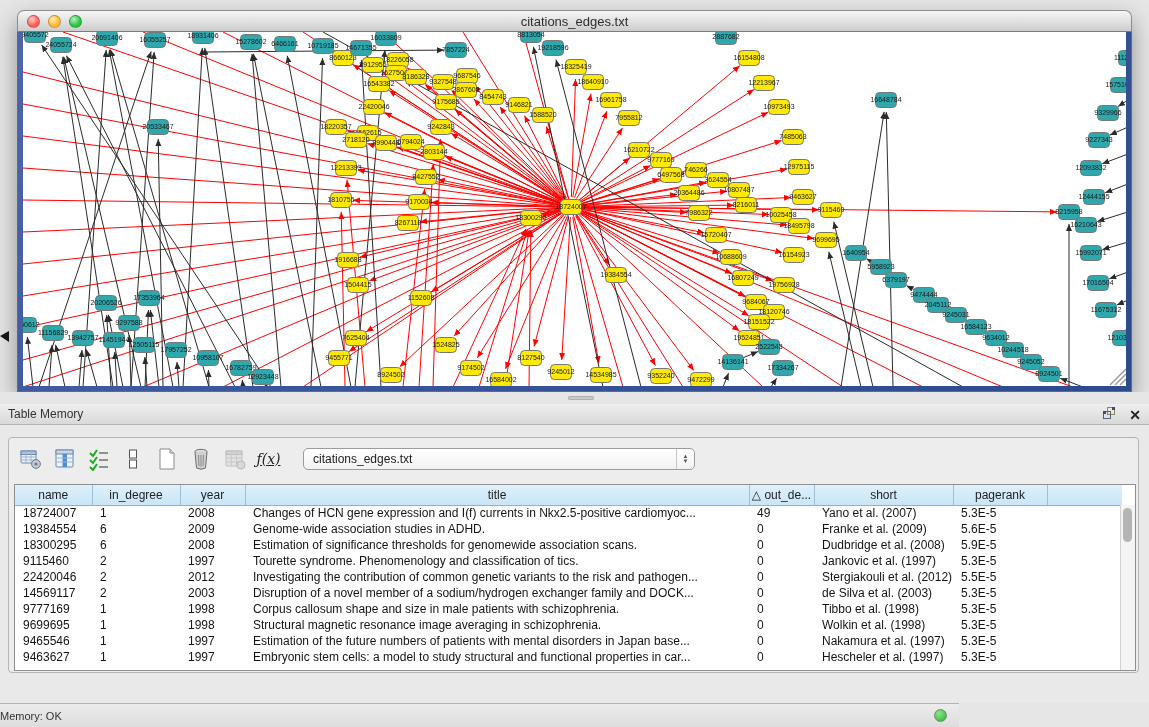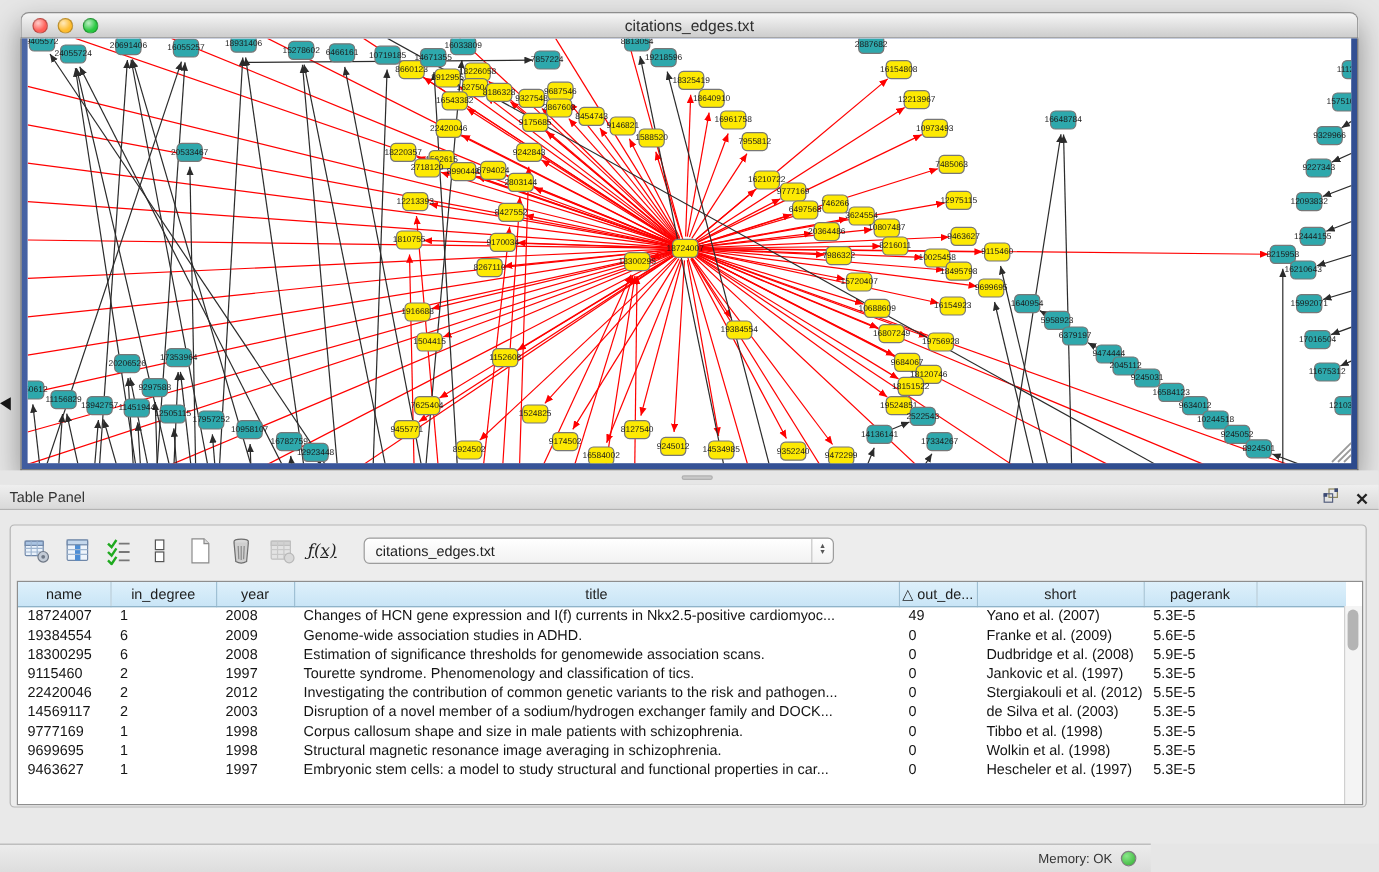--- a/index.html
+++ b/index.html
@@ -66,21 +66,21 @@
   .tabset{position:absolute;left:427px;top:251px;display:flex;height:19px;border:1px solid #979797;
           border-radius:4px;overflow:hidden;background:#fff;box-shadow:0 1px 0 rgba(255,255,255,.7);}
   .tabseg{padding:0 13px;line-height:19px;font-size:12px;color:#222;background:linear-gradient(#fdfdfd,#efefef);
           border-right:1px solid #b9b9b9;}
   .tabseg:last-child{border-right:none;}
   .tabseg.active{background:linear-gradient(#8e8e8e,#6f6f6f);color:#f2f2f2;}
 
   
   .statusbar{position:absolute;left:0;bottom:0;width:959px;height:24px;box-sizing:border-box;
              background:linear-gradient(#ececec,#dddddd);border-top:1px solid #b3b3b3;
-             display:flex;align-items:center;justify-content:flex-end;padding-right:12px;gap:7px;}
+             display:flex;align-items:center;justify-content:space-between;padding-right:12px;gap:7px;}
   .mem-label{font-size:11px;color:#333;}
   .mem-dot{width:13px;height:13px;border-radius:50%;box-sizing:border-box;border:1px solid #7f7f7f;
            background:radial-gradient(circle at 35% 30%,#8ae88a,#2fae2f);}
 </style>
 </head>
 <body>
 
 <div class="net-window">
   <div class="titlebar">
     <div class="lights">
@@ -804,21 +804,21 @@
   </div>
 </div>
 
 <div class="cursor-art"></div>
 
 <div class="splitter">
   <div class="split-handle"></div>
 </div>
 
 <div class="panel-header">
-  <div class="panel-title">Table Panel</div>
+  <div class="panel-title">Table Memory</div>
   <div class="panel-btns">
     <span>
       <svg width="15" height="14" viewBox="0 0 15 14">
         <rect x="5.5" y="1.5" width="7" height="7" fill="none" stroke="#8f885f" stroke-width="1"></rect>
         <rect x="1.5" y="5.5" width="7" height="7" fill="none" stroke="#55607f" stroke-width="1"></rect>
         <rect x="1" y="5" width="3" height="3" fill="#3c4a74"></rect>
         <rect x="10" y="1" width="3" height="3" fill="#3c4a74"></rect>
       </svg>
     </span>
     <span style="font-size:14px;font-weight:bold;color:#222;line-height:14px;">✕</span>
@@ -1004,20 +1004,30 @@
               <td>9699695</td>
               <td>1</td>
               <td>1998</td>
               <td>Structural magnetic resonance image averaging in schizophrenia.</td>
               <td>0</td>
               <td>Wolkin et al. (1998)</td>
               <td>5.3E-5</td>
               <td></td>
             </tr>
             <tr>
+              <td>9465546</td>
+              <td>1</td>
+              <td>1997</td>
+              <td>Estimation of the future numbers of patients with mental disorders in Japan base...</td>
+              <td>0</td>
+              <td>Nakamura et al. (1997)</td>
+              <td>5.3E-5</td>
+              <td></td>
+            </tr>
+            <tr>
               <td>9463627</td>
               <td>1</td>
               <td>1997</td>
               <td>Embryonic stem cells: a model to study structural and functional properties in car...</td>
               <td>0</td>
               <td>Hescheler et al. (1997)</td>
               <td>5.3E-5</td>
               <td></td>
             </tr>
           </tbody>

